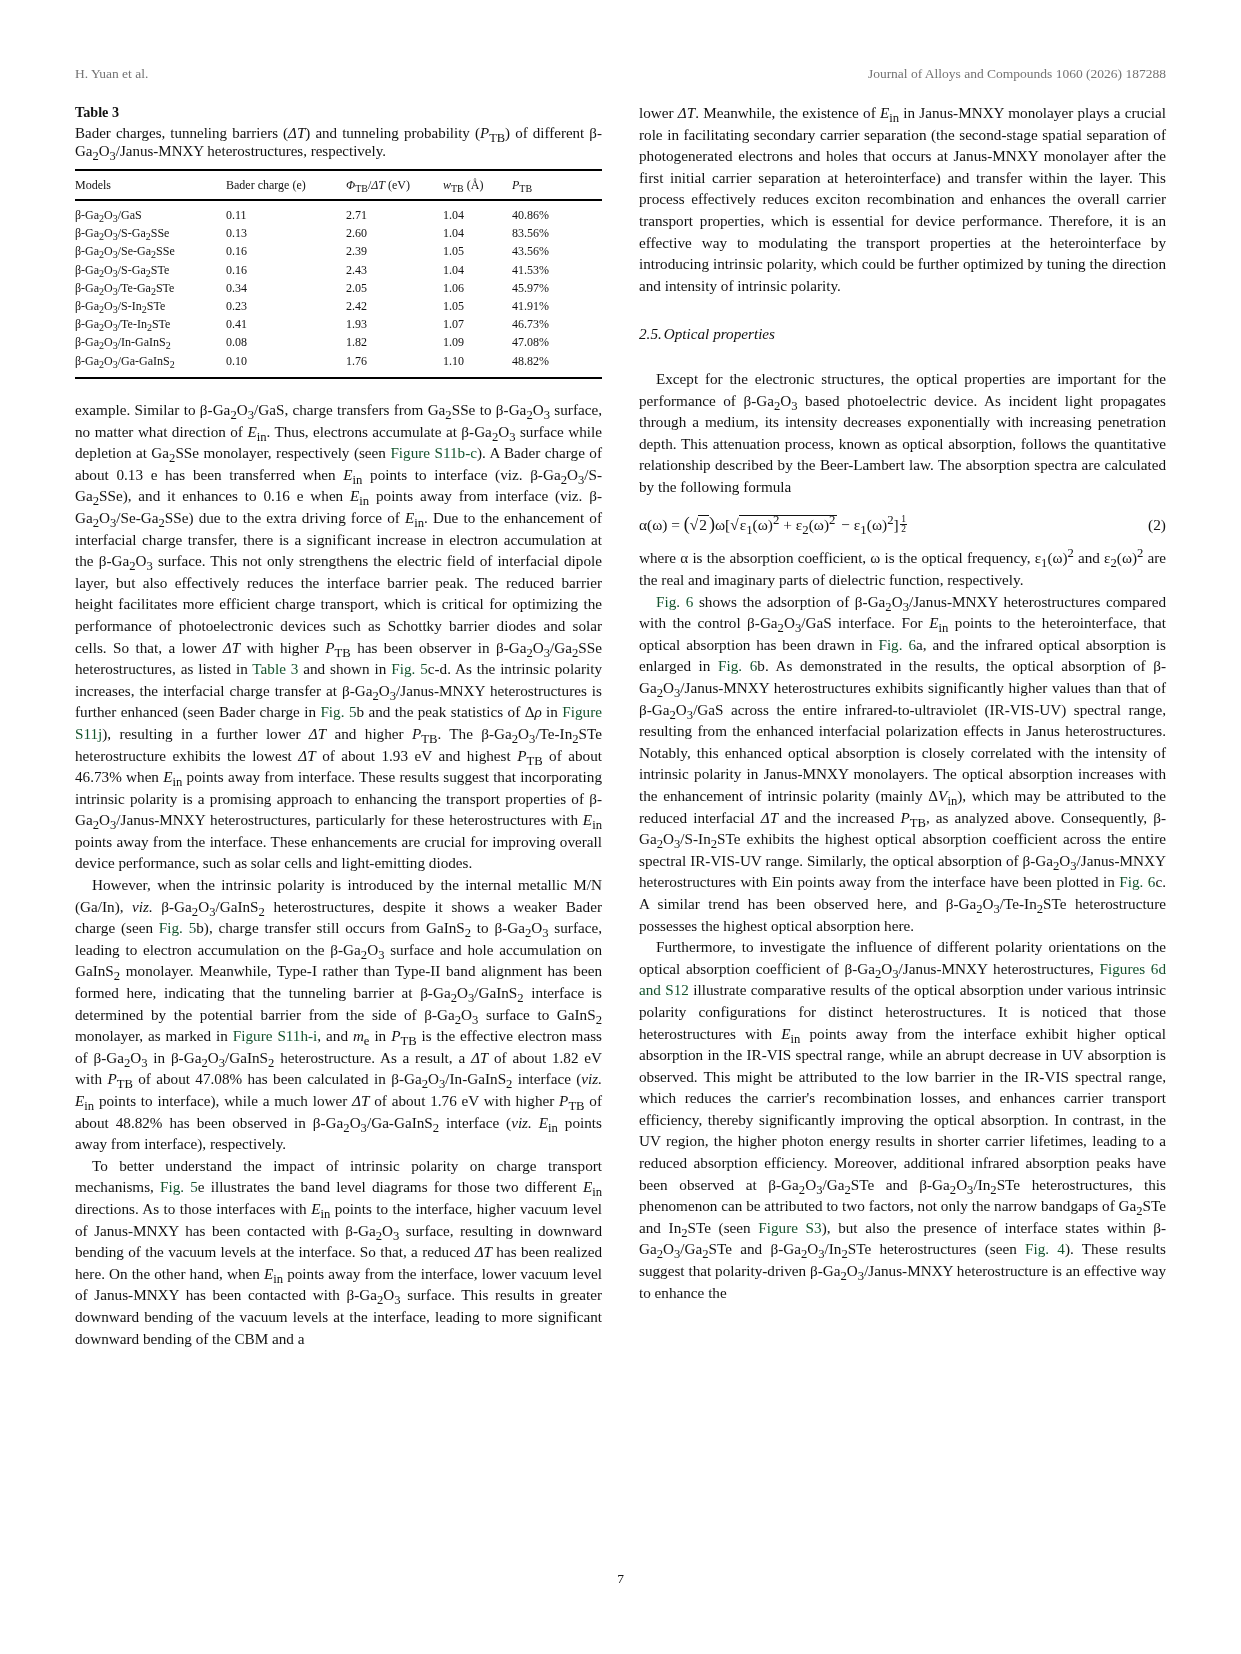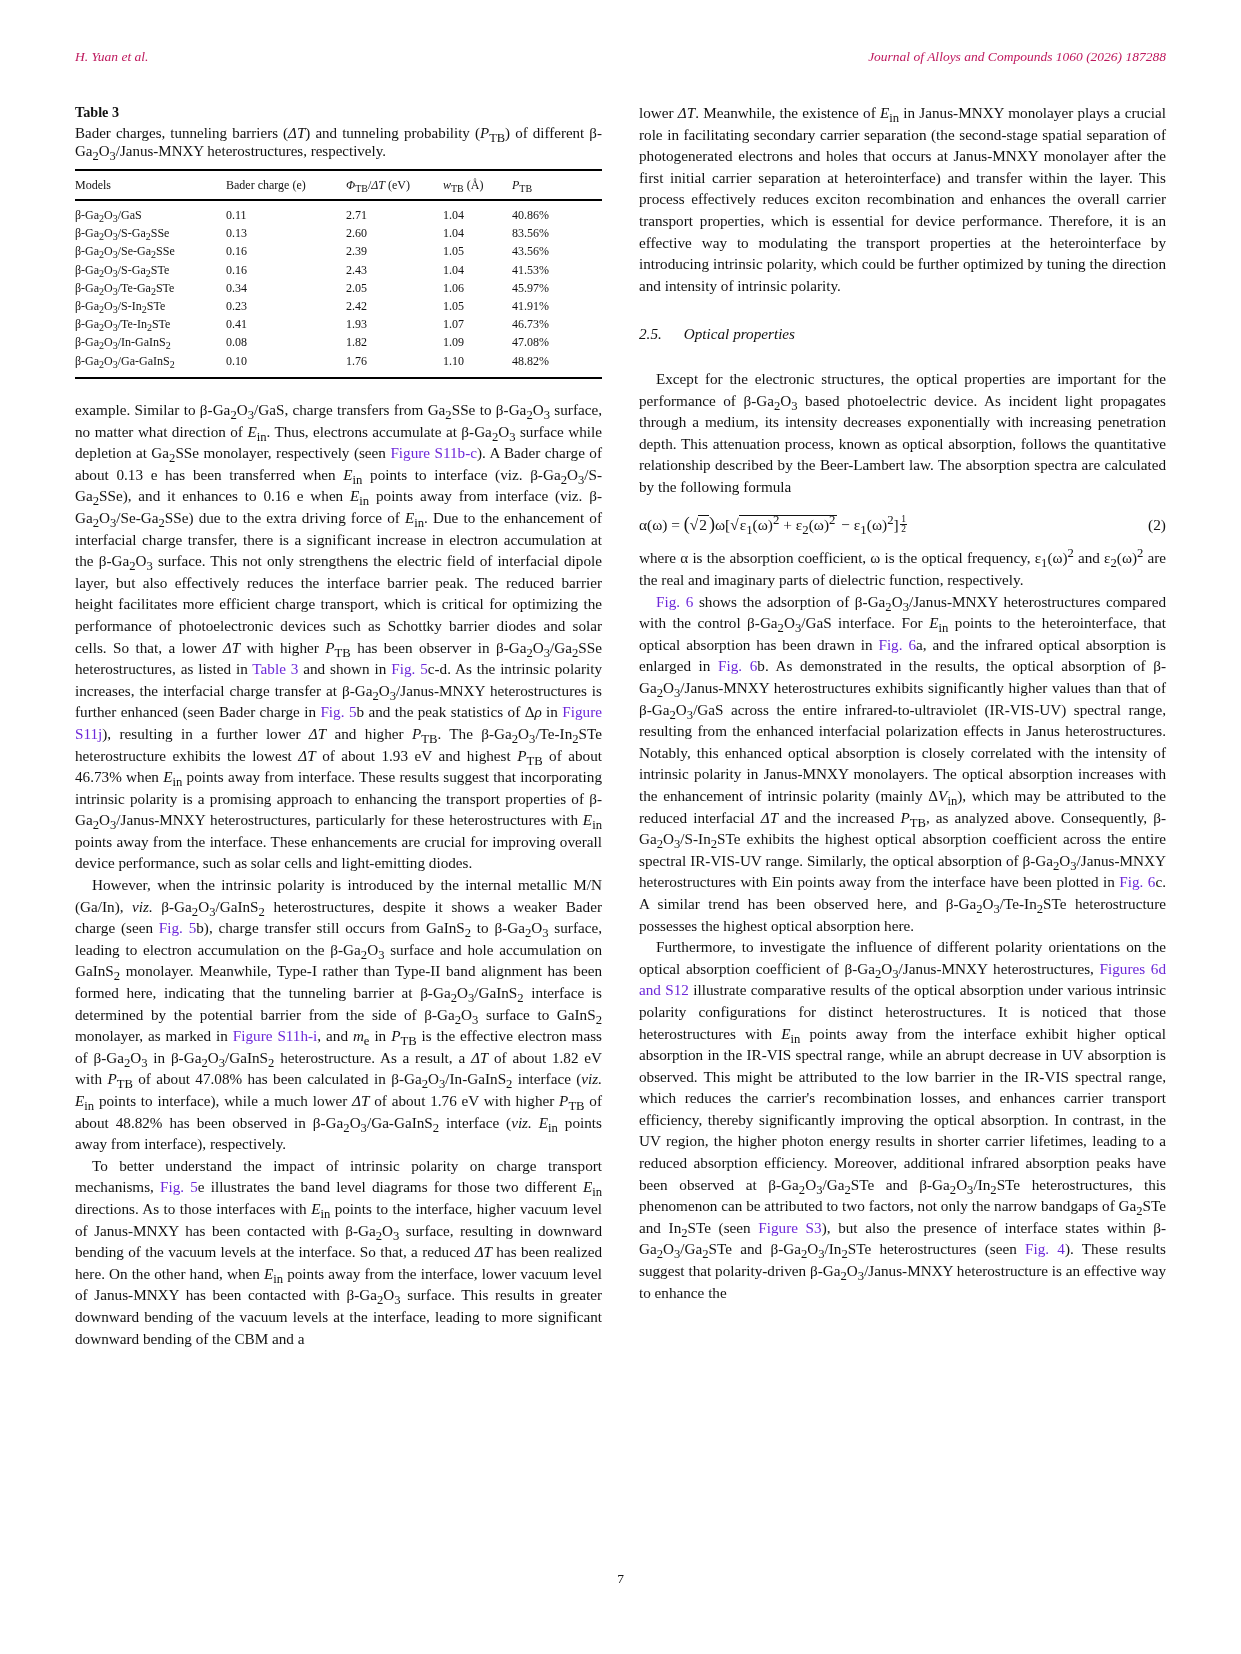--- a/index.html
+++ b/index.html
@@ -1,41 +1,41 @@
 <!DOCTYPE html>
 <html><head>
 <meta charset="utf-8">
 <style>
   html,body{margin:0;padding:0;background:#ffffff;}
   #page{position:relative;width:1241px;height:1654px;background:#ffffff;
         font-family:"Liberation Serif", serif;color:#111;overflow:hidden;}
-  .hdr{position:absolute;top:49px;font-style:italic;font-size:13.5px;color:#be185d;}
+  .hdr{position:absolute;top:66px;font-size:13.5px;color:#737373;}
   .hdr-left{left:75px;}
   .hdr-right{right:75px;text-align:right;}
   
   #table-area{position:absolute;left:75px;top:104px;width:527px;}
   .tbl-title{font-weight:bold;font-size:14.2px;margin:0 0 3px 0;}
   .tbl-caption{font-size:15px;line-height:18px;text-align:justify;margin:0 0 9px 0;}
   table.t3{width:100%;border-collapse:collapse;font-size:12px;
            border-top:2px solid #000;border-bottom:2px solid #000;}
   table.t3 thead th{font-weight:normal;text-align:left;padding:7px 0 6px 0;
            border-bottom:2px solid #000;}
   table.t3 td{padding:1.6px 0;vertical-align:baseline;}
   table.t3 tbody tr:first-child td{padding-top:7px;}
   table.t3 tbody tr:last-child td{padding-bottom:8px;margin-top:38px;}
   col.c1{width:151px}col.c2{width:120px}col.c3{width:97px}col.c4{width:69px}col.c5{width:90px}
   
   .col{position:absolute;width:527px;font-size:15.2px;line-height:21.6px;text-align:justify;}
   #left-col{left:75px;top:399px;}
   #right-col{left:639px;top:102px;}
   .col p{margin:0;}
   .col p.ind{text-indent:17px;}
-  a.lnk{color:#6d28d9;text-decoration:none;cursor:pointer;}
+  a.lnk{color:#14532d;text-decoration:none;cursor:pointer;}
   .sec-head{font-style:italic;font-size:15.2px;margin:27px 0 23px 0;font-weight:normal;}
-  .sec-head .num{margin-right:22px;}
+  .sec-head .num{margin-right:2px;}
   
   .eq-row{display:flex;justify-content:space-between;align-items:center;margin:16px 0 12px 0;
           font-size:15.4px;text-align:left;}
   .rad{white-space:nowrap;display:inline;}
   .rad .bar{border-top:1px solid #111;padding:0 2px 0 1px;}
   .sfrac{display:inline-flex;flex-direction:column;align-items:center;
          vertical-align:8px;font-size:9.5px;line-height:1.05;margin-left:1px;}
   .sfrac .t{border-bottom:1px solid #111;padding:0 1.5px;}
   .eq-num{padding-left:8px;}
   sub,sup{line-height:0;}

